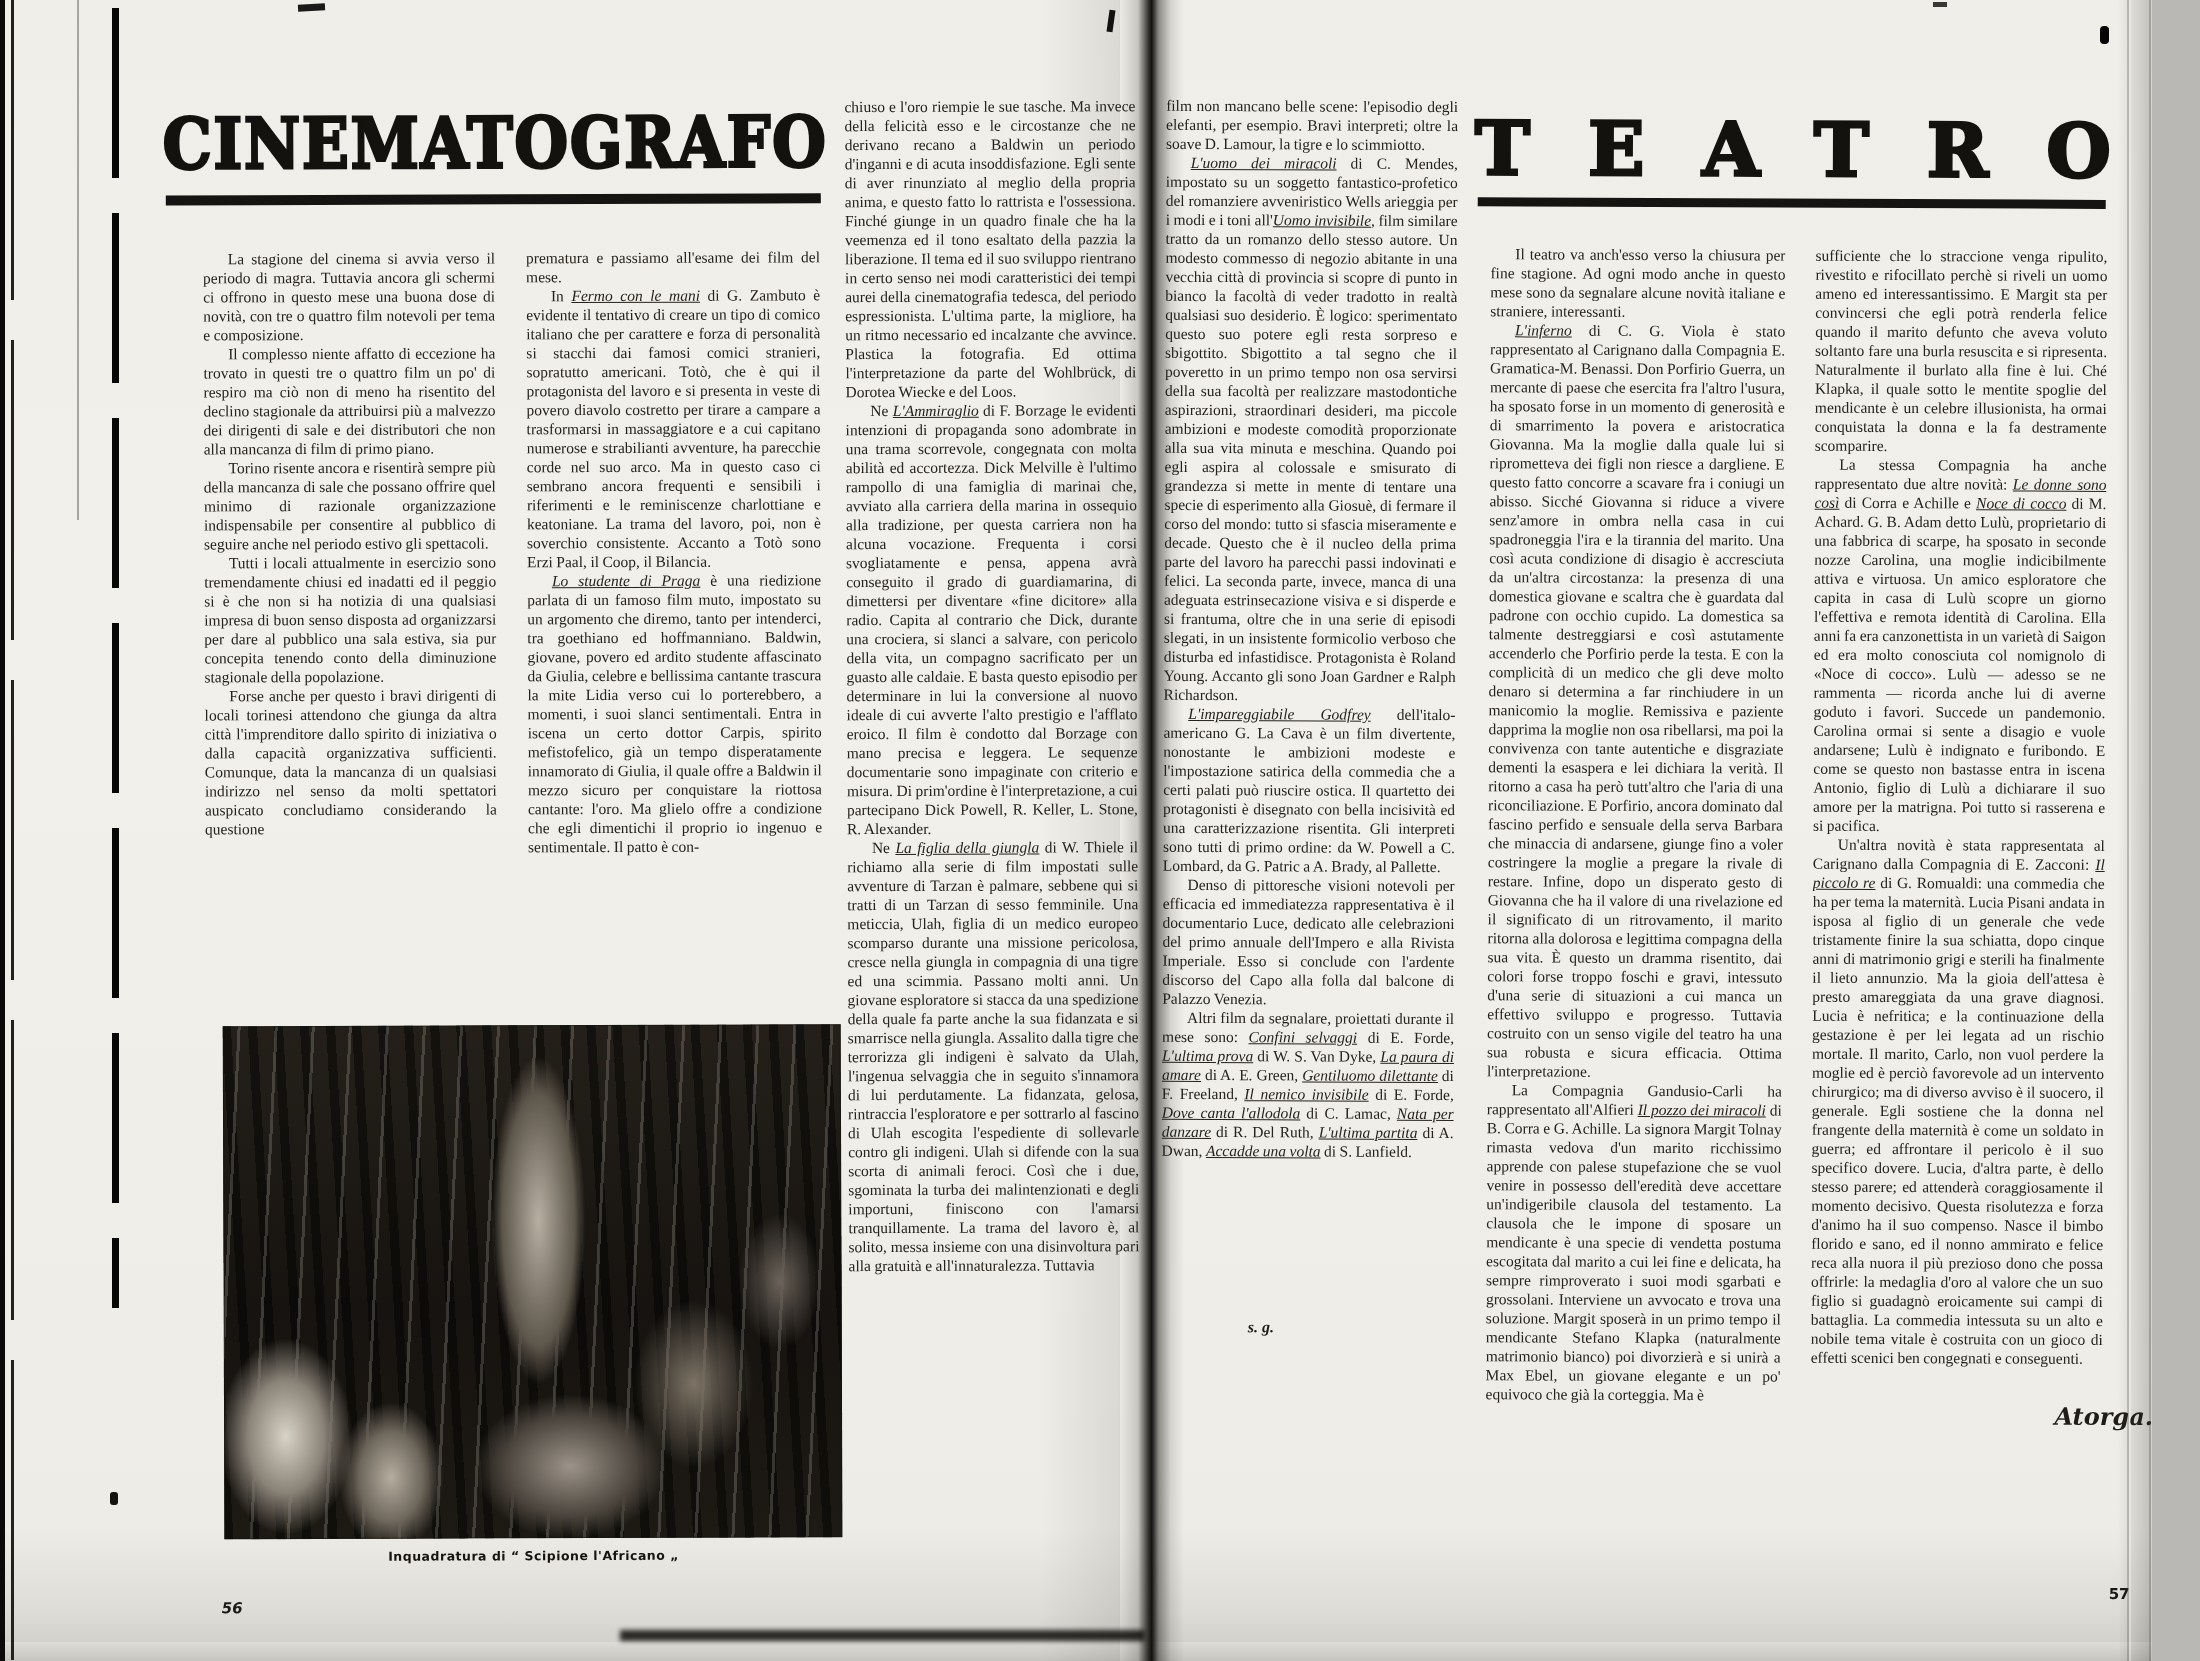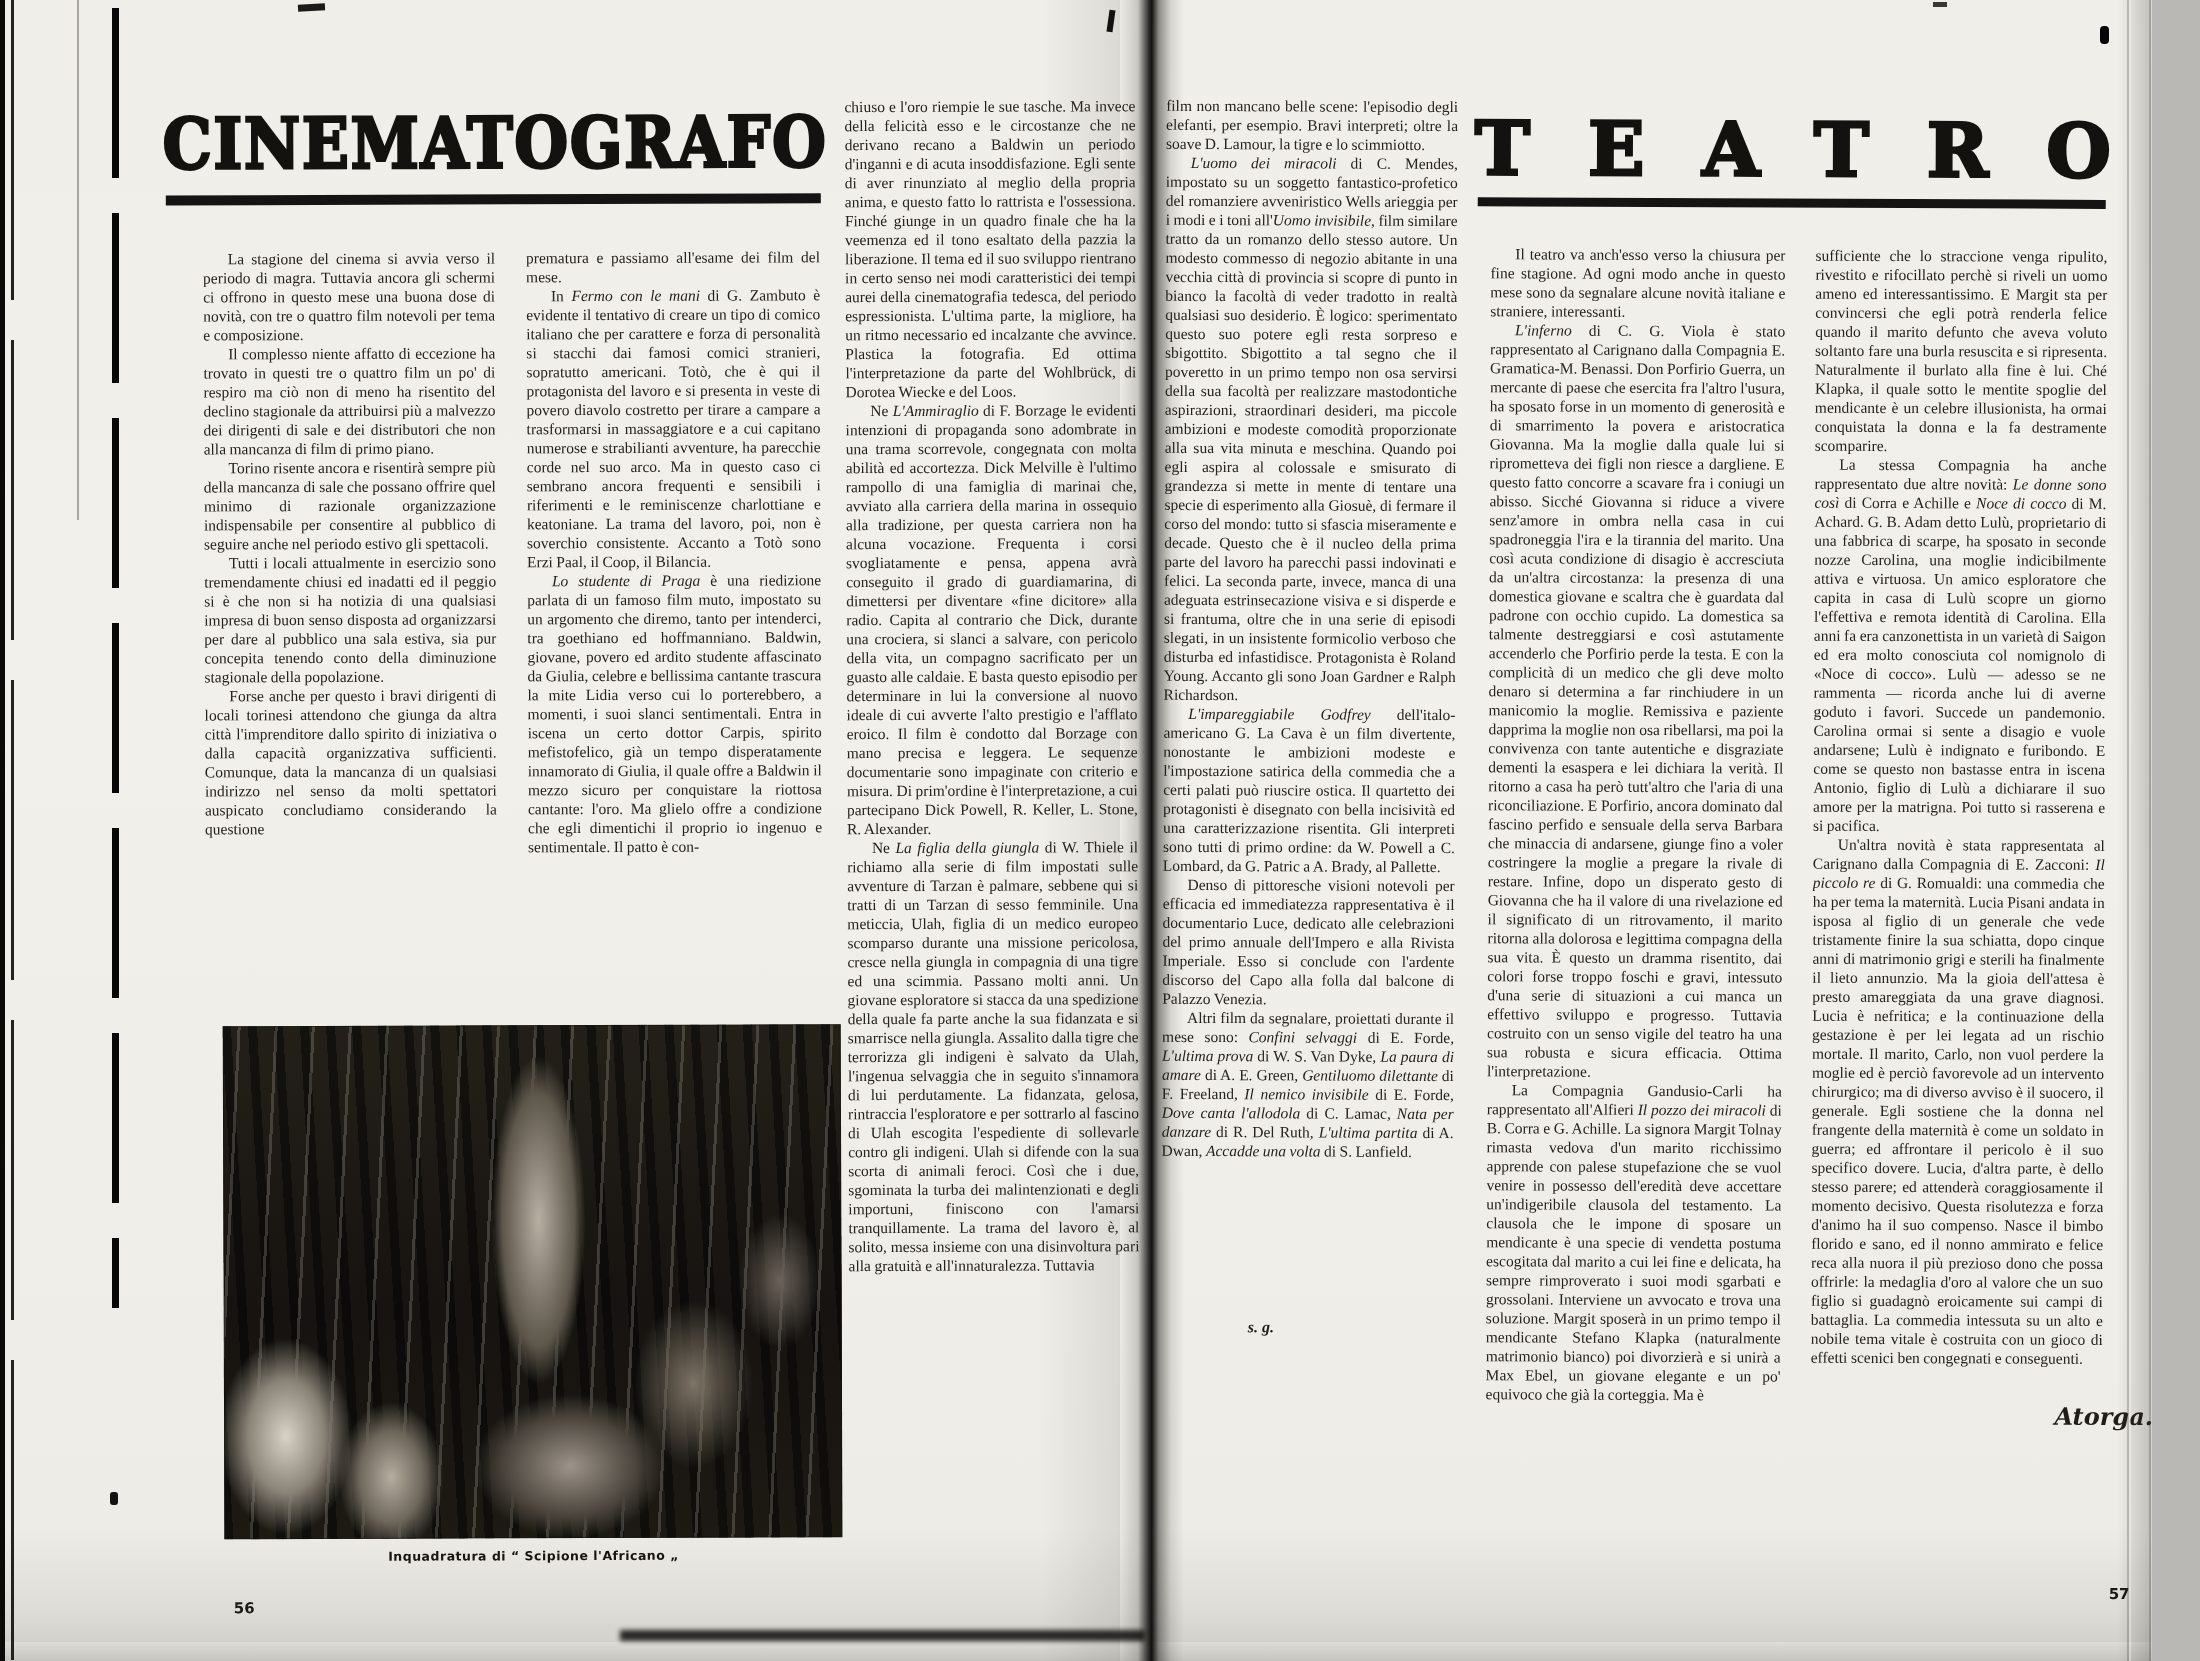--- a/index.html
+++ b/index.html
@@ -15,35 +15,35 @@
   .mast-cinema{left:90px;top:108px;font-size:70px;letter-spacing:2px;transform:scaleX(0.88);transform-origin:left top;}
   .mast-teatro{left:322px;top:112px;font-size:74px;letter-spacing:58px;}
   .rule{position:absolute;background:#161412;}
   .rule-cinema{left:93px;top:194px;width:655px;height:10px;}
   .rule-teatro{left:325px;top:198px;width:628px;height:9px;}
   
   .col{position:absolute;overflow:hidden;font-size:15.5px;line-height:19px;text-align:justify;
        color:#26221c;word-spacing:-0.4px;hyphens:auto;}
   .para{margin:0;}
   .para.ind{text-indent:1.6em;}
-  .col i{font-style:italic;}
+  .col i{font-style:italic;text-decoration:underline;}
   
   .l-col1{left:130px;top:248px;width:292px;height:765px;}
   .l-col2{left:453px;top:248px;width:294px;height:772px;}
   .l-col3{left:772px;top:98px;width:291px;height:1360px;}
   
   .r-col1{left:13px;top:98px;width:292px;height:1310px;}
   .r-col2{left:338px;top:245px;width:295px;height:1298px;}
   .r-col3{left:663px;top:245px;width:292px;height:1295px;}
   
   .sig{position:absolute;font-size:16px;font-style:italic;color:#201d18;margin-left:32px;}
   .sig-cinema{left:68px;top:1320px;font-weight:bold;}
   .sig-teatro{left:875px;top:1400px;font-weight:bold;font-family:"DejaVu Serif",serif;font-size:24px;}
   .pageno{position:absolute;font-size:15px;font-weight:bold;font-family:"DejaVu Sans",sans-serif;color:#1b1916;}
-  .pageno-left{left:156px;top:1598px;}
+  .pageno-left{left:144px;top:1598px;font-style:italic;}
   .pageno-right{left:962px;top:1583px;}
   
   .photo{position:absolute;left:147px;top:1025px;width:618px;height:513px;
      background:
        radial-gradient(ellipse 95px 140px at 10% 80%, #d8d3c7 0%, #8a8378 40%, rgba(0,0,0,0) 70%),
        radial-gradient(ellipse 70px 100px at 27% 88%, #b5ad9f 0%, #6e675c 45%, rgba(0,0,0,0) 75%),
        radial-gradient(ellipse 60px 210px at 51% 38%, #b7afa2 0%, #5d564b 60%, rgba(0,0,0,0) 78%),
        radial-gradient(ellipse 120px 90px at 56% 86%, #9c948a 0%, #4a443c 55%, rgba(0,0,0,0) 80%),
        radial-gradient(ellipse 85px 120px at 76% 70%, #7d7466 0%, rgba(0,0,0,0) 70%),
        radial-gradient(ellipse 55px 90px at 90% 50%, #6b635a 0%, rgba(0,0,0,0) 75%),

